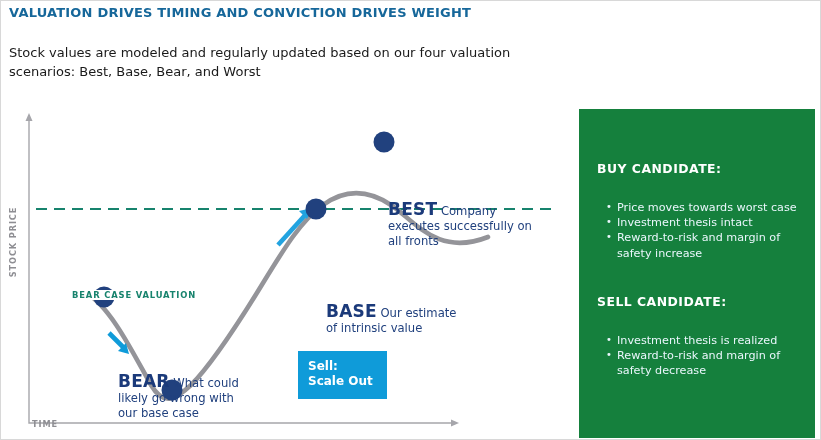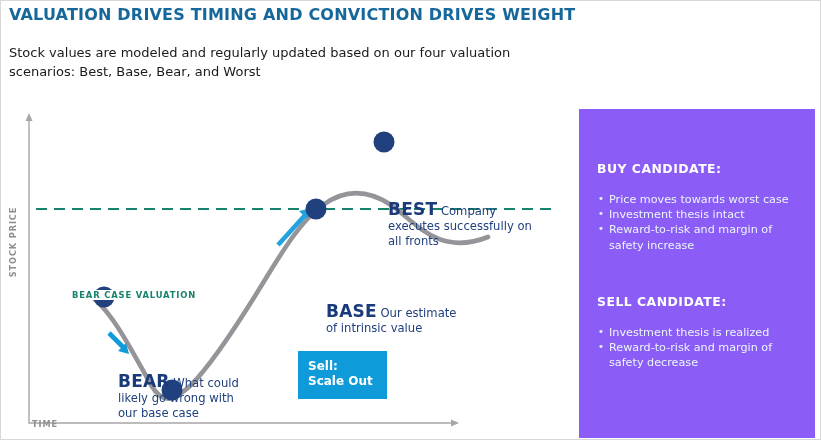--- a/index.html
+++ b/index.html
@@ -12,21 +12,21 @@
   #root{
     position:relative;
     width:821px;height:440px;
     box-sizing:border-box;
     border:1px solid #d8d8d8;
     background:#ffffff;
   }
   
   #title{
     position:absolute;left:8px;top:4px;
-    font-size:16px;font-weight:bold;
+    font-size:13px;font-weight:bold;
     letter-spacing:.2px;
     color:#16679a;
     white-space:nowrap;
   }
   #subtitle{
     position:absolute;left:8px;top:42px;width:560px;
     font-size:13px;line-height:19px;color:#1a1a1a;
   }
   
   #chart{
@@ -63,34 +63,34 @@
     position:absolute;
     background:#0f9bd9;color:#ffffff;
     font-size:12px;line-height:15px;font-weight:bold;
     box-sizing:border-box;
   }
   #callout-sell{left:297px;top:254px;width:89px;height:48px;padding:8px 0 0 10px;text-align:left;}
   
   #panel{
     position:absolute;left:578px;top:108px;
     width:236px;height:329px;
-    background:#8b5cf6;
+    background:#15803d;
     box-sizing:border-box;
     padding:0 16px;
     color:#ffffff;
   }
   .panel-head{
     font-size:12.4px;font-weight:bold;letter-spacing:.5px;
     color:#ffffff;
   }
   #panel-head-buy{position:absolute;left:18px;top:52px;}
   #panel-head-sell{position:absolute;left:18px;top:185px;}
   .bullets{
     position:absolute;left:18px;
-    margin:0;padding:0;list-style:none;
+    margin:8px;padding:0;list-style:none;
     font-size:11.2px;line-height:15.2px;color:#eaf6fc;
     width:200px;
   }
   #bullets-buy{top:83px;}
   #bullets-sell{top:216px;}
   .bullets li{
     position:relative;padding-left:12px;margin:0 0 0 0;
   }
   .bullets li:before{
     content:"\2022";position:absolute;left:1px;top:-1px;

